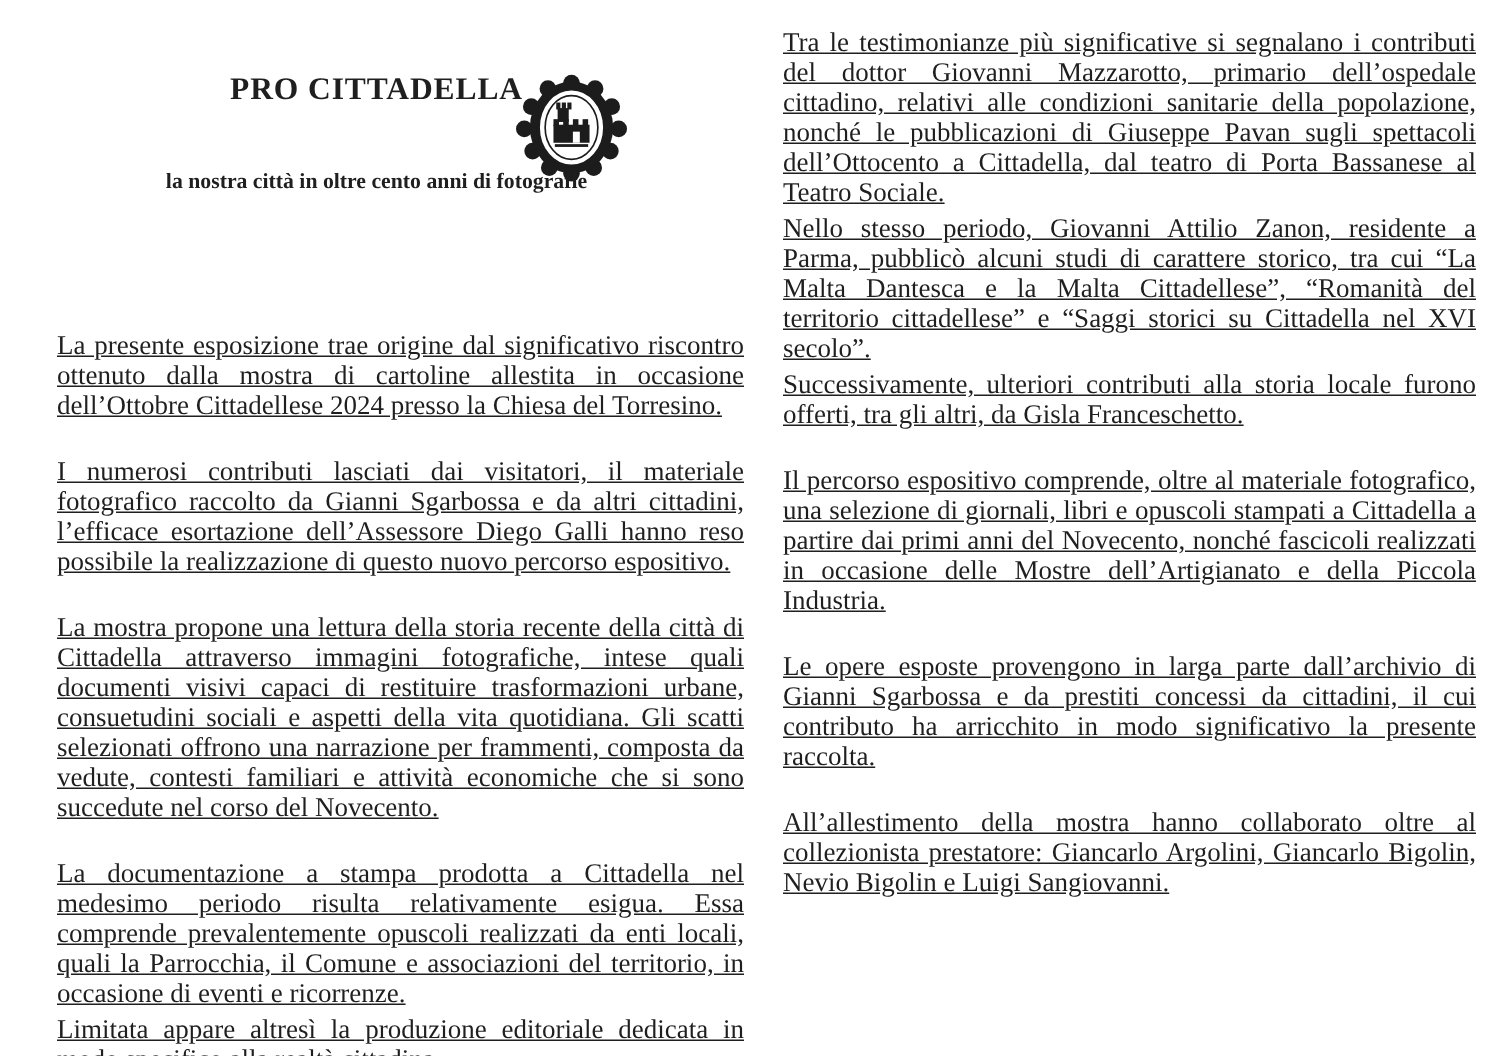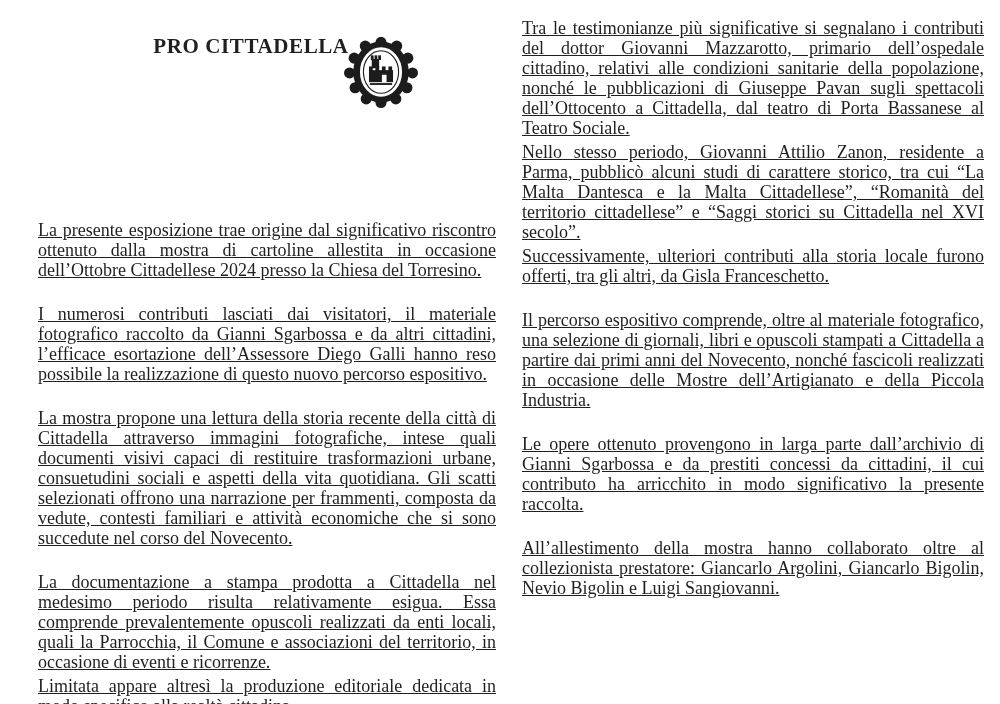--- a/index.html
+++ b/index.html
@@ -4,21 +4,21 @@
 <style>
   html,body{margin:0;padding:0;background:#e9e9e9;}
   .page{
     position:relative;width:1000px;height:704px;background:#ffffff;
     overflow:hidden;color:#1f1f1f;
     font-family:"Liberation Serif","DejaVu Serif",serif;
   }
   .col{position:absolute;}
   .col-left{left:18px;top:0;width:466px;height:704px;}
   .col-right{left:518px;top:14px;width:470px;}
-  .header{position:absolute;left:0;top:4px;width:100%;height:216px;}
+  .header{position:absolute;left:0;top:17px;width:100%;height:216px;}
   .org-name{
     position:absolute;left:0;top:30px;width:100%;margin:0;
     font-size:21px;font-weight:bold;letter-spacing:.6px;text-align:center;
   }
   .exh-title{
     position:absolute;left:0;top:74px;width:100%;margin:0;
     font-size:16px;font-weight:bold;text-align:center;letter-spacing:.3px;
   }
   .exh-subtitle{
     position:absolute;left:0;top:96px;width:100%;margin:0;
@@ -69,20 +69,21 @@
             <rect x="30" y="26" width="8" height="10"></rect>
             <rect x="29" y="22" width="3" height="5"></rect>
             <rect x="33" y="22" width="3" height="5"></rect>
             <rect x="37" y="22" width="3" height="5"></rect>
             <rect x="28" y="52" width="24" height="2"></rect>
           </g>
           <rect x="41" y="43" width="5" height="8" fill="#ffffff"></rect>
         </svg>
       </div>
 
+      <h3 class="exh-subtitle">la nostra città in oltre cento anni di fotografie</h3>
     </div>
 
     <div class="body-text">
       <div class="group">
         <p class="para">La presente esposizione trae origine dal significativo riscontro ottenuto dalla mostra di cartoline allestita in occasione dell’Ottobre Cittadellese 2024 presso la Chiesa del Torresino.</p>
       </div>
       <div class="group">
         <p class="para">I numerosi contributi lasciati dai visitatori,  il materiale fotografico raccolto da Gianni Sgarbossa e da altri cittadini, l’efficace esortazione dell’Assessore Diego Galli  hanno reso possibile la realizzazione di questo nuovo percorso espositivo.</p>
       </div>
       <div class="group">
@@ -98,20 +99,20 @@
   <div class="col col-right">
     <div class="group">
       <p class="para">Tra le testimonianze più significative si segnalano i contributi del dottor Giovanni Mazzarotto, primario dell’ospedale cittadino, relativi alle condizioni sanitarie della popolazione, nonché le pubblicazioni di Giuseppe Pavan sugli spettacoli dell’Ottocento a Cittadella, dal teatro di Porta Bassanese al Teatro Sociale.</p>
       <p class="para">Nello stesso periodo, Giovanni Attilio Zanon, residente a Parma, pubblicò alcuni studi di carattere storico, tra cui “La Malta Dantesca e la Malta Cittadellese”, “Romanità del territorio cittadellese” e “Saggi storici su Cittadella nel XVI secolo”.</p>
       <p class="para">Successivamente, ulteriori contributi alla storia locale furono offerti, tra gli altri, da Gisla Franceschetto.</p>
     </div>
     <div class="group">
       <p class="para">Il percorso espositivo comprende, oltre al materiale fotografico, una selezione di giornali, libri e opuscoli stampati a Cittadella a partire dai primi anni del Novecento, nonché fascicoli realizzati in occasione delle Mostre dell’Artigianato e della Piccola Industria.</p>
     </div>
     <div class="group">
-      <p class="para">Le opere ottenuto provengono in larga parte dall’archivio di Gianni Sgarbossa e da prestiti concessi da cittadini, il cui contributo ha arricchito in modo significativo la presente raccolta.</p>
+      <p class="para">Le opere esposte provengono in larga parte dall’archivio di Gianni Sgarbossa e da prestiti concessi da cittadini, il cui contributo ha arricchito in modo significativo la presente raccolta.</p>
     </div>
     <div class="group">
       <p class="para">All’allestimento della mostra hanno collaborato oltre al collezionista prestatore: Giancarlo Argolini, Giancarlo Bigolin, Nevio Bigolin e Luigi Sangiovanni.</p>
     </div>
   </div>
 
 </div>
 
 </body></html>

